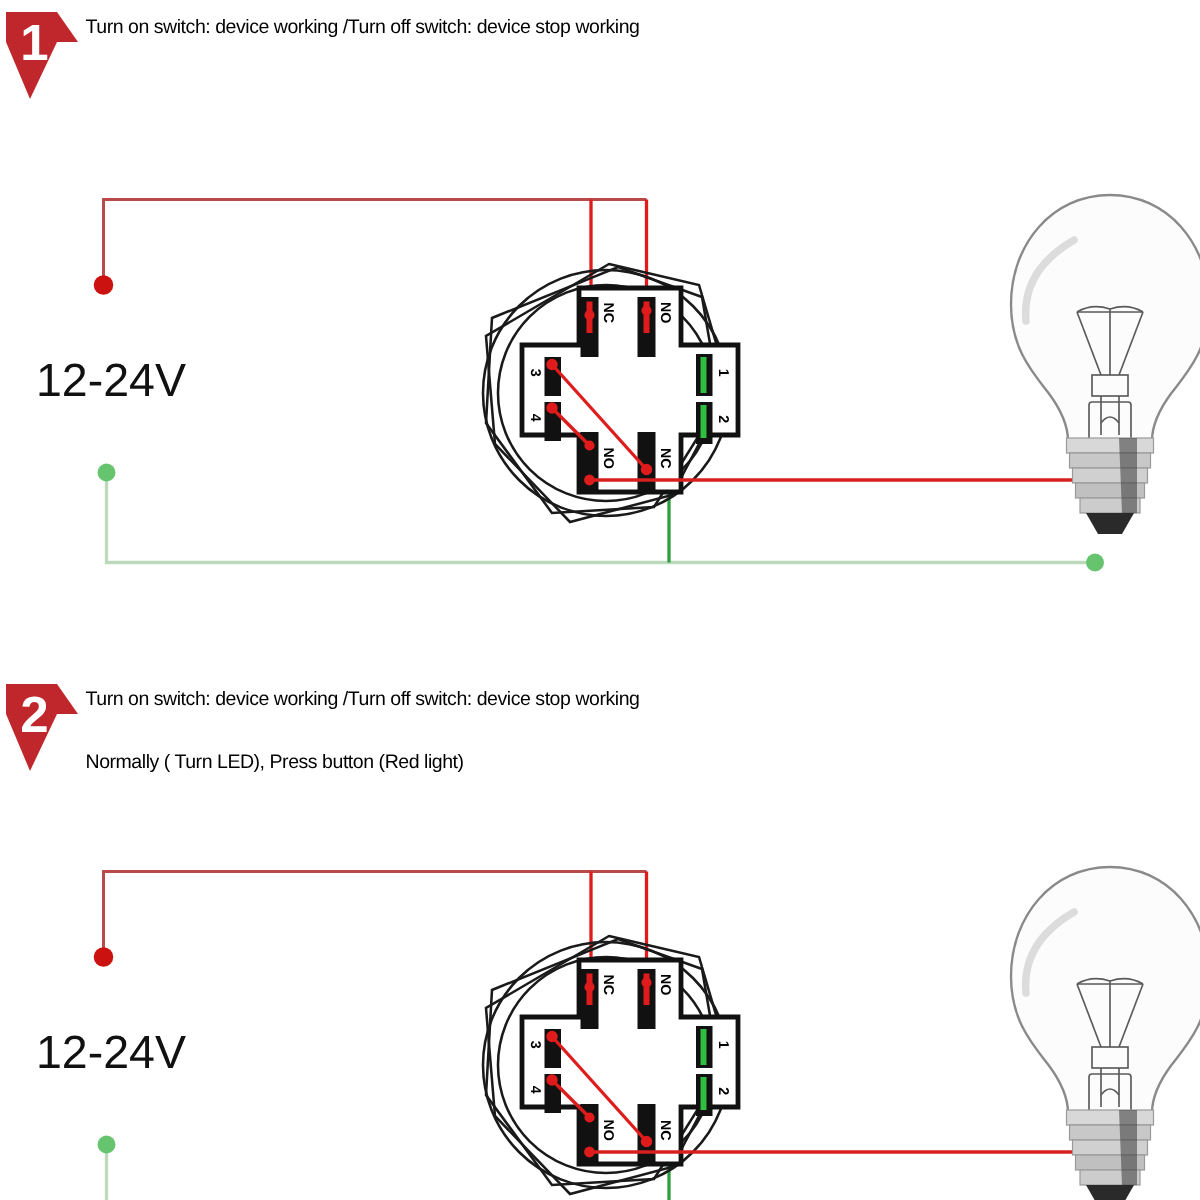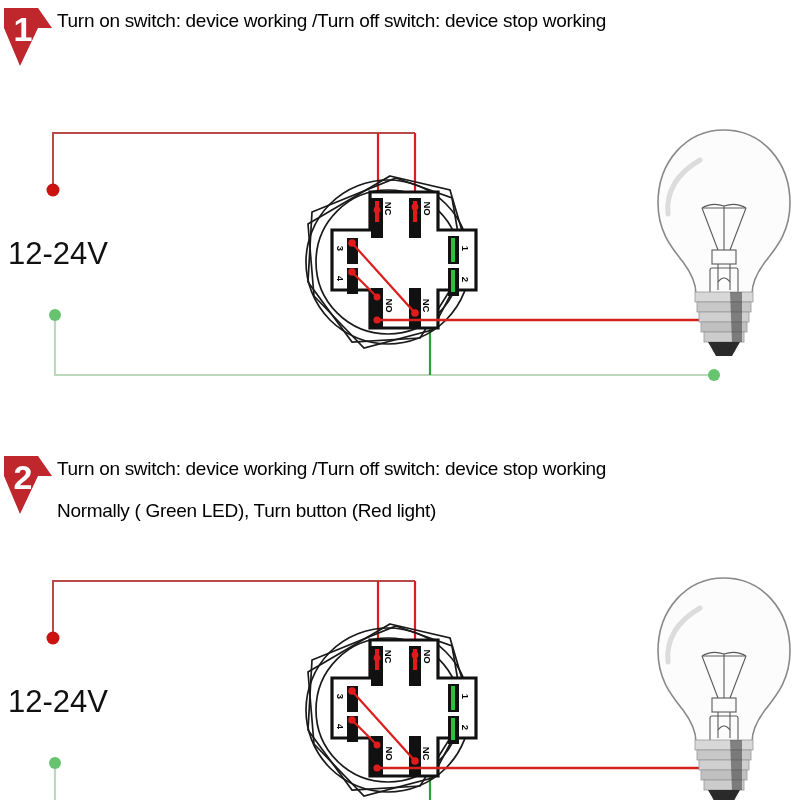--- a/index.html
+++ b/index.html
@@ -20,29 +20,29 @@
     position:absolute;left:4px;top:6px;width:48px;height:62px;
   }
   .badge .num{
     position:absolute;left:0;top:0;width:38px;height:46px;
     color:#ffffff;font-size:34px;font-weight:bold;
     display:flex;align-items:center;justify-content:center;
     z-index:2;font-family:"Liberation Sans", sans-serif;
   }
   .hdr-line{
     position:absolute;left:57px;
-    font-size:19px;color:#000000;white-space:nowrap;
+    font-size:13px;color:#000000;white-space:nowrap;
     letter-spacing:-0.3px;
     font-family:"Liberation Sans", sans-serif;
   }
   .hdr-line.l1{top:10px;}
   .hdr-line.l2{top:52px;}
 
   
-  .diagram{position:absolute;left:0;top:0;width:716px;height:400px;}
+  .diagram{position:absolute;left:16px;top:0;width:716px;height:400px;}
   .diagram svg{position:absolute;left:0;top:0;}
 
   .volt-label{
     position:absolute;font-size:31px;color:#111111;
     font-family:"Liberation Sans", sans-serif;white-space:nowrap;
   }
 
   .term-label{
     position:absolute;font-size:9.5px;color:#000000;font-weight:bold;
     font-family:"Liberation Sans", sans-serif;
@@ -178,21 +178,21 @@
   <div class="section" id="section-2">
 
     <div class="hdr">
       <div class="badge">
         <svg width="48" height="62" viewBox="0 0 48 62">
           <polygon points="0,2 34,2 48,22 34,22 16,60 0,22" fill="#c0272d"></polygon>
         </svg>
         <span class="num">2</span>
       </div>
       <div class="hdr-line l1">Turn on switch: device working /Turn off switch: device stop working</div>
-      <div class="hdr-line l2">Normally ( Green LED), Turn button (Red light)</div>
+      <div class="hdr-line l2">Normally ( Turn LED), Press button (Red light)</div>
     </div>
 
     <div class="diagram">
       <svg width="800" height="400" viewBox="0 0 800 400">
 
         <g>
           <polyline points="55,315 55,375 430,375 712,375" fill="none" stroke="#bcd9bc" stroke-width="2.2"></polyline>
           <line x1="430" y1="375" x2="430" y2="230" stroke="#2e9e3e" stroke-width="2.2"></line>
         </g>
 

